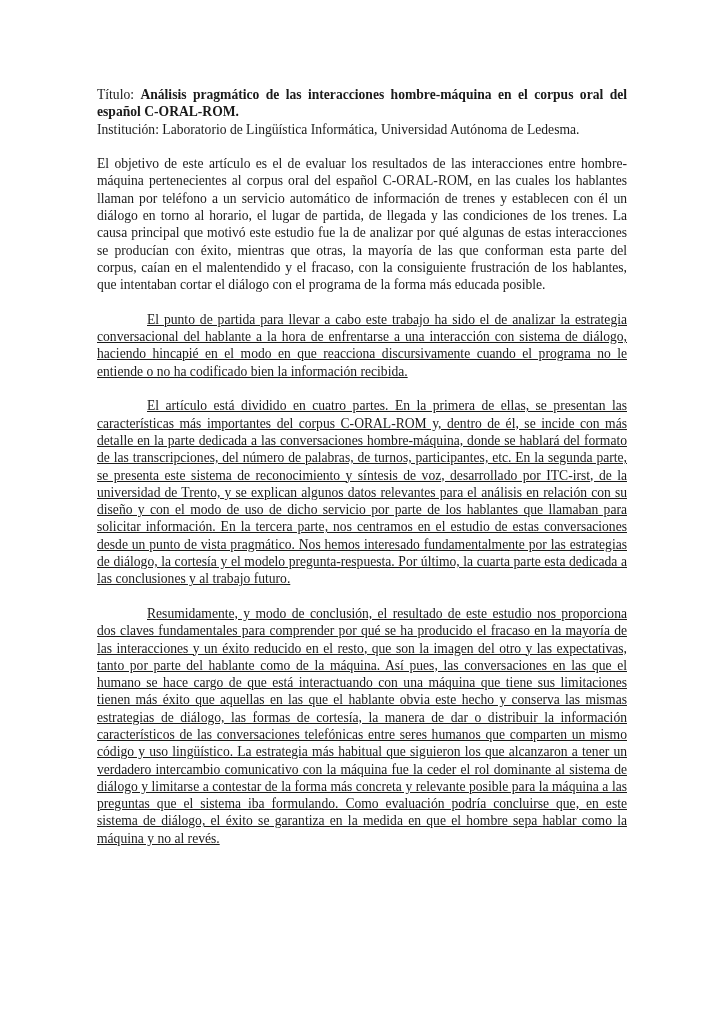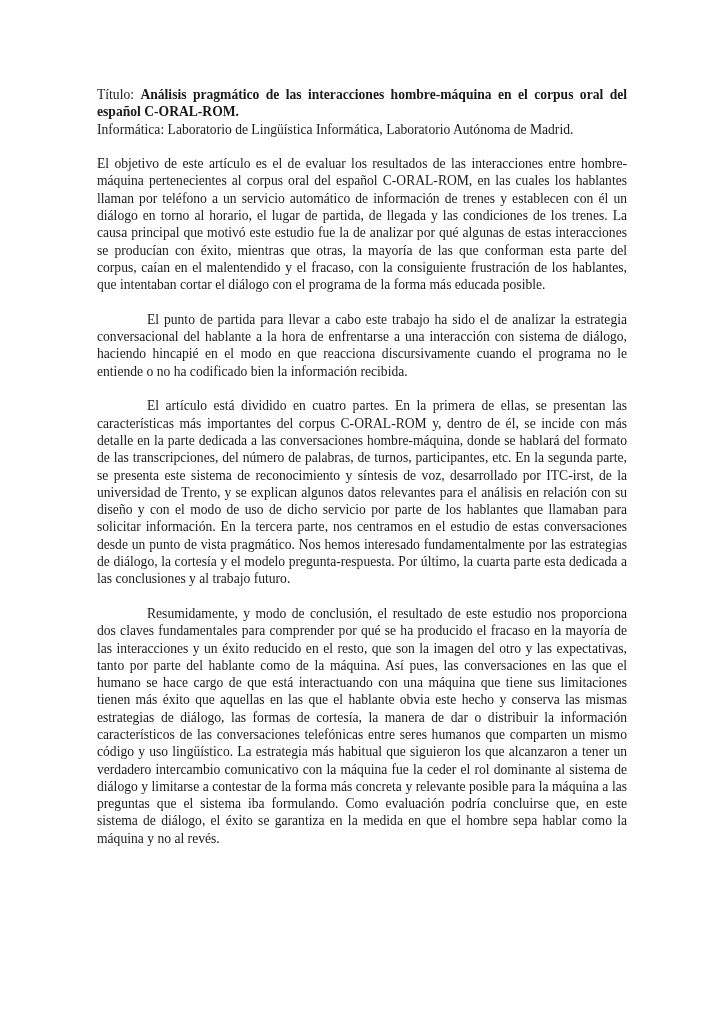--- a/index.html
+++ b/index.html
@@ -26,33 +26,34 @@
   }
   .header .title-line b {
     font-weight: bold;
   }
   .body-text p {
     margin: 0 0 17.3px 0;
     text-align: justify;
   }
   .body-text p.indent {
     text-indent: 50px;
+    text-decoration: underline;
   }
   .header {
     margin-bottom: 17.3px;
   }
 </style>
 </head>
 <body>
 
 <div class="page">
 
   <div class="header">
     <p class="title-line"><span>Título: </span><b>Análisis pragmático de las interacciones hombre-máquina en el corpus oral del español C-ORAL-ROM.</b></p>
-    <p class="institution-line"><span>Informática: </span><span>Laboratorio de Lingüística Informática, Laboratorio Autónoma de Madrid.</span></p>
+    <p class="institution-line"><span>Institución: </span><span>Laboratorio de Lingüística Informática, Universidad Autónoma de Ledesma.</span></p>
   </div>
 
   <div class="body-text">
     <p>El objetivo de este artículo es el de evaluar los resultados de las interacciones entre hombre-máquina pertenecientes al corpus oral del español C-ORAL-ROM, en las cuales los hablantes llaman por teléfono a un servicio automático de información de trenes y establecen con él un diálogo en torno al horario, el lugar de partida, de llegada y las condiciones de los trenes. La causa principal que motivó este estudio fue la de analizar por qué algunas de estas interacciones se producían con éxito, mientras que otras, la mayoría de las que conforman esta parte del corpus, caían en el malentendido y el fracaso, con la consiguiente frustración de los hablantes, que intentaban cortar el diálogo con el programa de la forma más educada posible.</p>
     <p class="indent">El punto de partida para llevar a cabo este trabajo ha sido el de analizar la estrategia conversacional del hablante a la hora de enfrentarse a una interacción con sistema de diálogo, haciendo hincapié en el modo en que reacciona discursivamente cuando el programa no le entiende o no ha codificado bien la información recibida.</p>
     <p class="indent">El artículo está dividido en cuatro partes. En la primera de ellas, se presentan las características más importantes del corpus C-ORAL-ROM y, dentro de él, se incide con más detalle en la parte dedicada a las conversaciones hombre-máquina, donde se hablará del formato de las transcripciones, del número de palabras, de turnos, participantes, etc. En la segunda parte, se presenta este sistema de reconocimiento y síntesis de voz, desarrollado por ITC-irst, de la universidad de Trento, y se explican algunos datos relevantes para el análisis en relación con su diseño y con el modo de uso de dicho servicio por parte de los hablantes que llamaban para solicitar información. En la tercera parte, nos centramos en el estudio de estas conversaciones desde un punto de vista pragmático. Nos hemos interesado fundamentalmente por las estrategias de diálogo, la cortesía y el modelo pregunta-respuesta. Por último, la cuarta parte esta dedicada a las conclusiones y al trabajo futuro.</p>
     <p class="indent">Resumidamente, y modo de conclusión, el resultado de este estudio nos proporciona dos claves fundamentales para comprender por qué se ha producido el fracaso en la mayoría de las interacciones y un éxito reducido en el resto, que son la imagen del otro y las expectativas, tanto por parte del hablante como de la máquina. Así pues, las conversaciones en las que el humano se hace cargo de que está interactuando con una máquina que tiene sus limitaciones tienen más éxito que aquellas en las que el hablante obvia este hecho y conserva las mismas estrategias de diálogo, las formas de cortesía, la manera de dar o distribuir la información característicos de las conversaciones telefónicas entre seres humanos que comparten un mismo código y uso lingüístico. La estrategia más habitual que siguieron los que alcanzaron a tener un verdadero intercambio comunicativo con la máquina fue la ceder el rol dominante al sistema de diálogo y limitarse a contestar de la forma más concreta y relevante posible para la máquina a las preguntas que el sistema iba formulando. Como evaluación podría concluirse que, en este sistema de diálogo, el éxito se garantiza en la medida en que el hombre sepa hablar como la máquina y no al revés.</p>
   </div>
 
 </div>

